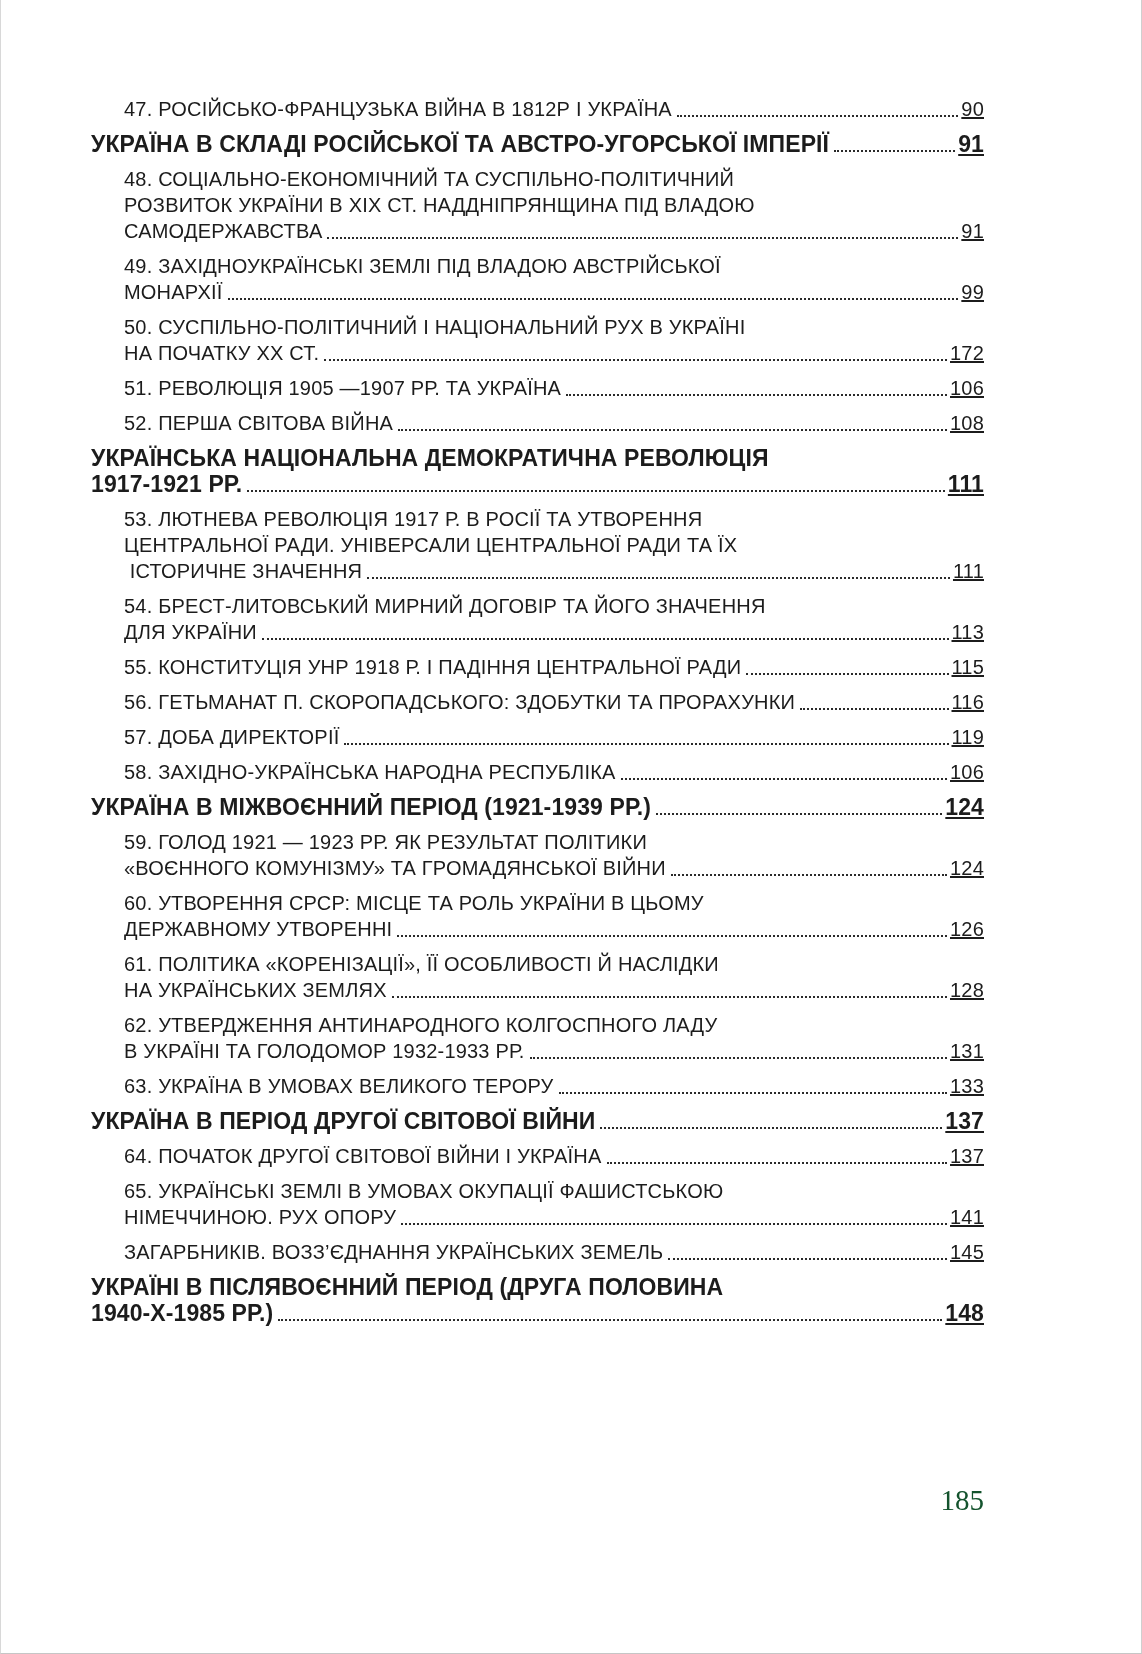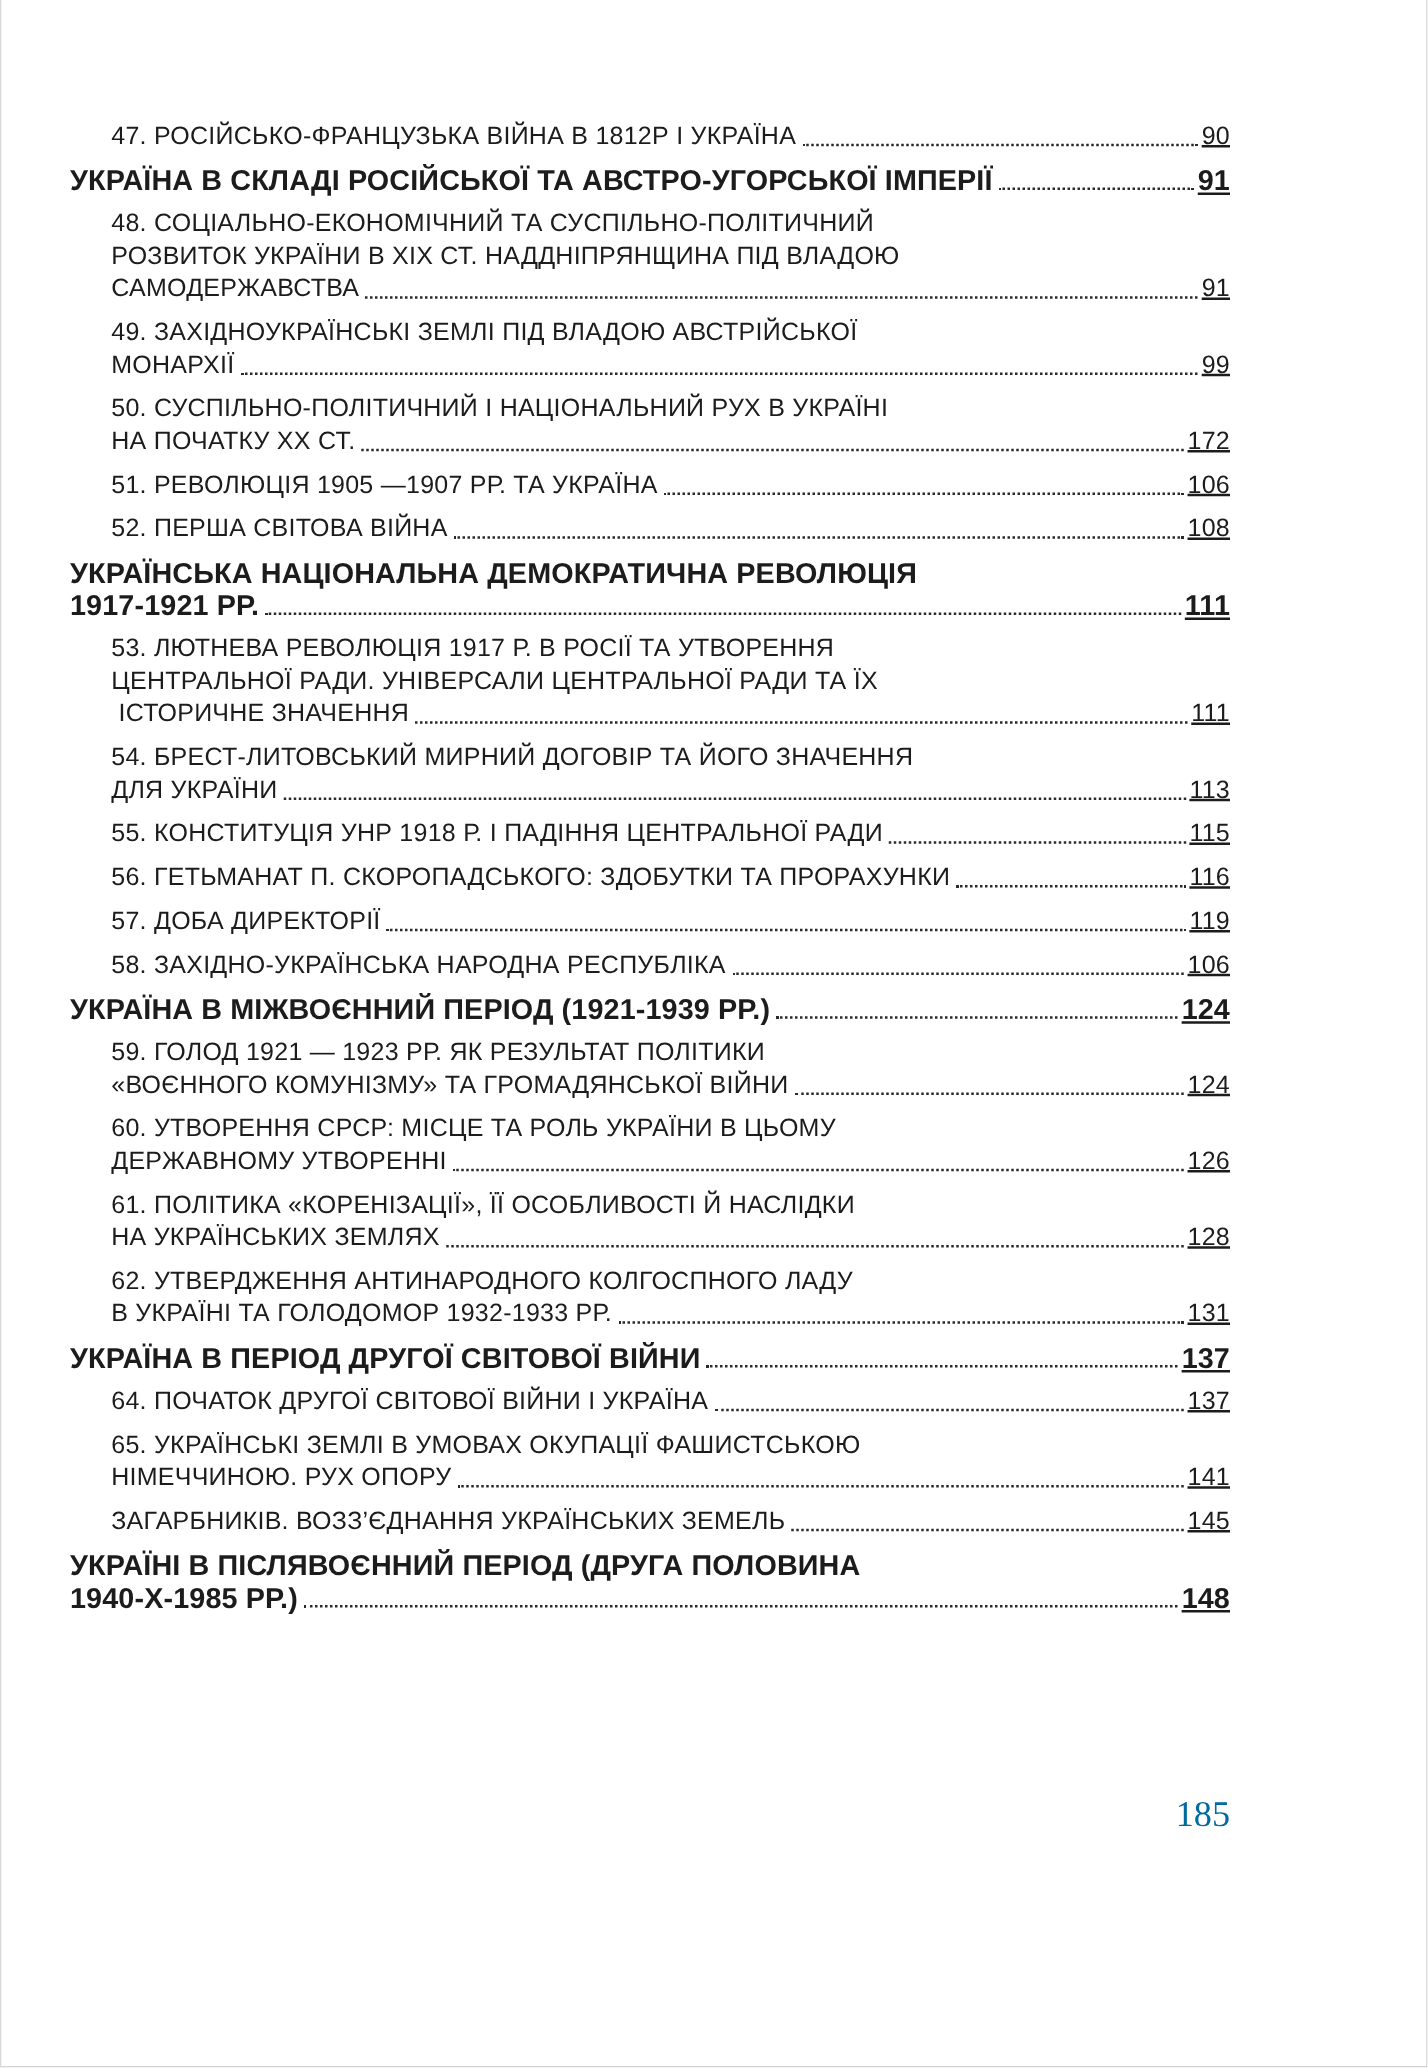--- a/index.html
+++ b/index.html
@@ -14,21 +14,21 @@
     box-sizing:border-box;
     background:#ffffff;
     font-family:"Liberation Sans","DejaVu Sans",sans-serif;
     color:#1c1c1c;
     border-left:1px solid #d8d8d8;
     border-right:1px solid #cfcfcf;
     border-bottom:1px solid #c6c6c6;
     overflow:hidden;
   }
   .toc{
-    padding:96px 157px 0 55px;
+    padding:96px 157px 0 90px;
   }
   .toc-item{
     margin-bottom:9px;
   }
   .toc-item .line{
     display:flex;
     font-size:20px;
     line-height:26px;
     letter-spacing:0.2px;
   }
@@ -49,25 +49,25 @@
     border-bottom:2px dotted #2a2a2a;
     margin:0 2px 5px 5px;
   }
   .pg{
     margin-left:1px;
     text-align:right;
     text-decoration:underline;
   }
   .folio{
     position:absolute;
-    top:1436px;
+    top:1484px;
     right:157px;
     font-family:"Liberation Serif","DejaVu Serif",serif;
     font-size:29px;
-    color:#0369a1;
+    color:#14532d;
   }
 </style>
 </head>
 <body>
 
 <div class="page">
   <main class="toc" id="toc-list">
       <div class="toc-item entry">
         <div class="line">
           <span class="txt">47. РОСІЙСЬКО-ФРАНЦУЗЬКА ВІЙНА В 1812Р І УКРАЇНА</span>
@@ -230,20 +230,27 @@
       <div class="toc-item entry">
         <div class="line">
           <span class="txt">62. УТВЕРДЖЕННЯ АНТИНАРОДНОГО КОЛГОСПНОГО ЛАДУ</span>
         </div>
         <div class="line">
           <span class="txt">В УКРАЇНІ ТА ГОЛОДОМОР 1932-1933 РР.</span>
           <span class="leader"></span>
           <span class="pg">131</span>
         </div>
       </div>
+      <div class="toc-item entry">
+        <div class="line">
+          <span class="txt">63. УКРАЇНА В УМОВАХ ВЕЛИКОГО ТЕРОРУ</span>
+          <span class="leader"></span>
+          <span class="pg">133</span>
+        </div>
+      </div>
       <div class="toc-item section">
         <div class="line">
           <span class="txt">УКРАЇНА В ПЕРІОД ДРУГОЇ СВІТОВОЇ ВІЙНИ</span>
           <span class="leader"></span>
           <span class="pg">137</span>
         </div>
       </div>
       <div class="toc-item entry">
         <div class="line">
           <span class="txt">64. ПОЧАТОК ДРУГОЇ СВІТОВОЇ ВІЙНИ І УКРАЇНА</span>

